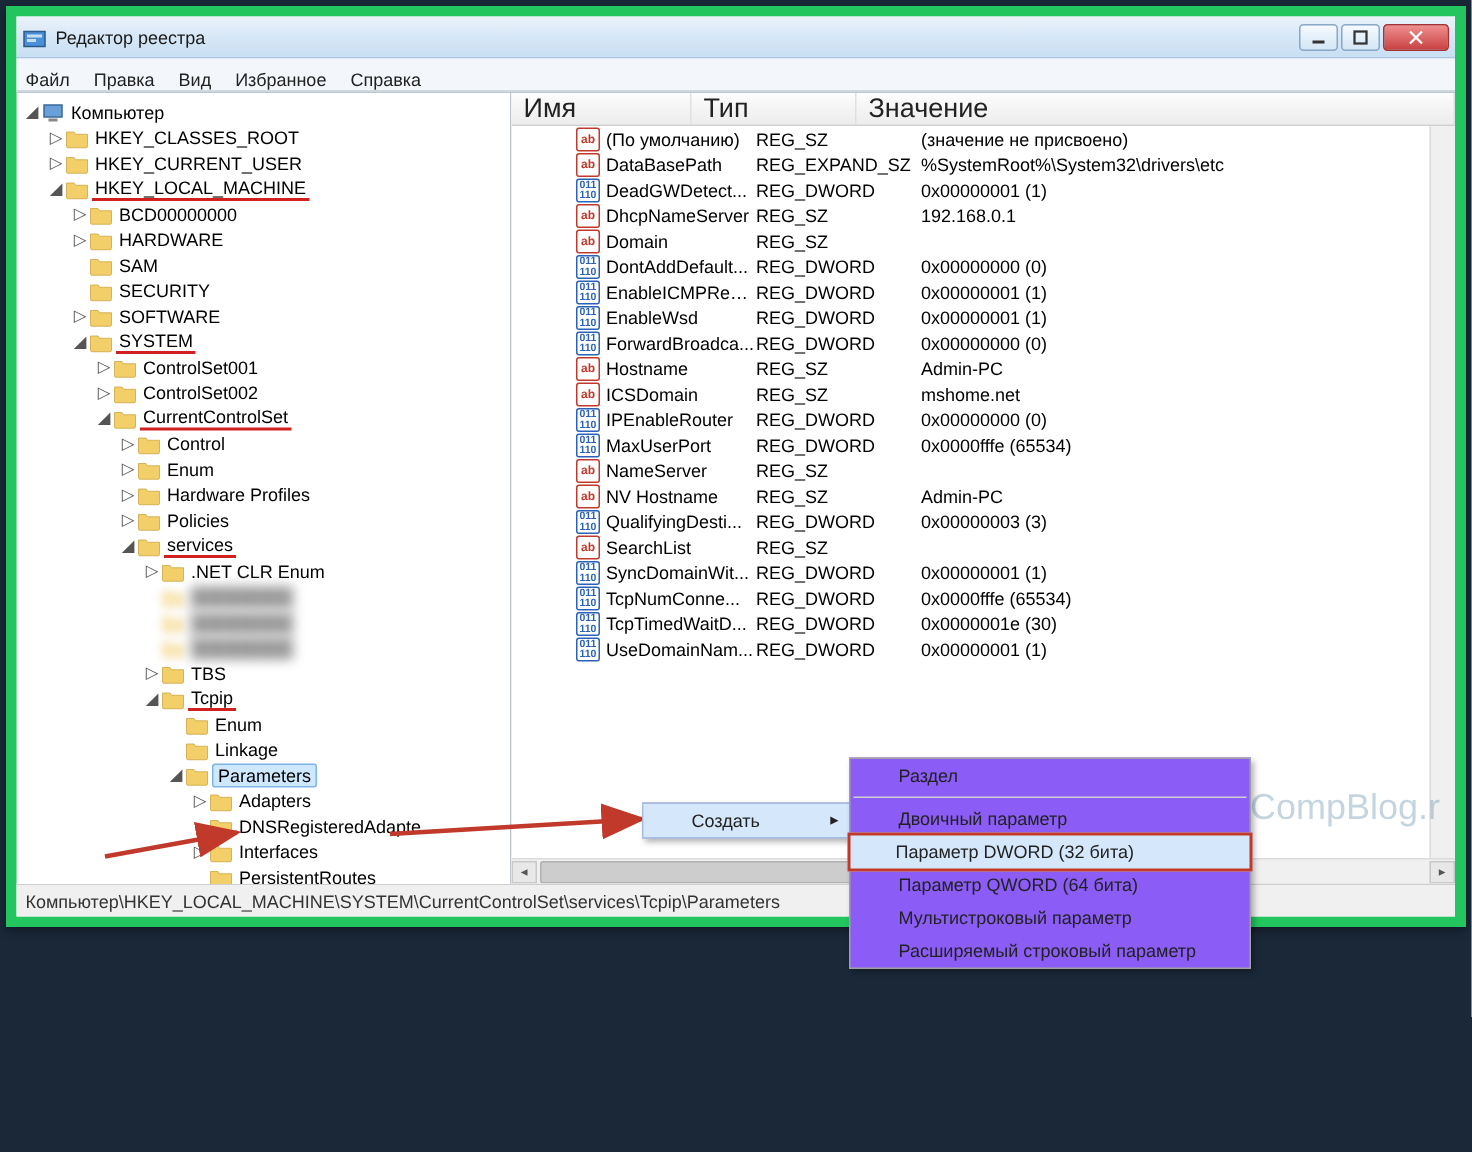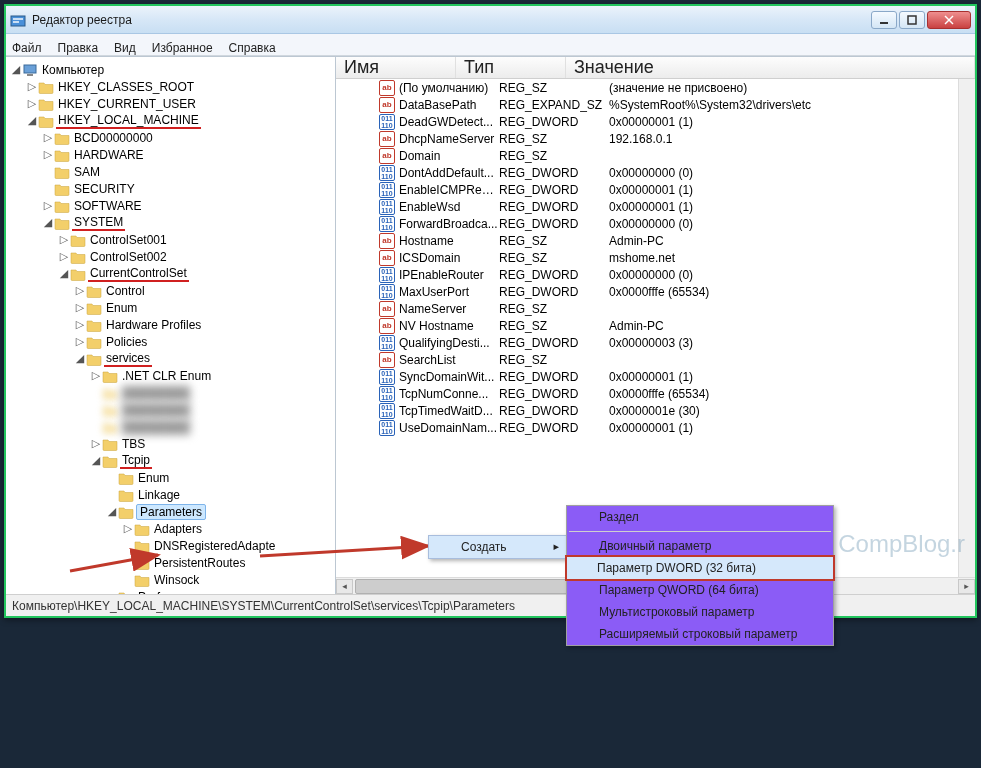--- a/index.html
+++ b/index.html
@@ -1,17 +1,17 @@
 <!DOCTYPE html>
 <html><head>
 <meta charset="utf-8">
 <style>
 * { margin: 0; padding: 0; box-sizing: border-box; }
 body { font-family: "Segoe UI", Tahoma, sans-serif; font-size: 12px; background: #1a2838; width: 981px; height: 768px; overflow: hidden; position: relative; }
-.window { position: absolute; top: 4px; left: 4px; width: 973px; height: 614px; background: #f0f0f0; border: 2px solid #22c55e; box-shadow: 0 2px 6px rgba(0,0,0,0.4); display: flex; flex-direction: column; }
+.window { position: absolute; top: 4px; left: 4px; width: 973px; height: 614px; background: #f0f0f0; border: 7px solid #22c55e; box-shadow: 0 2px 6px rgba(0,0,0,0.4); display: flex; flex-direction: column; }
 .titlebar { height: 28px; background: linear-gradient(to bottom, #ebf3fb 0%, #d7e7f7 50%, #c8dff3 100%); display: flex; align-items: center; padding: 0 4px; border-bottom: 1px solid #a9c7e4; }
 .titlebar .appicon { width: 16px; height: 16px; margin-right: 6px; display: inline-flex; }
 .titlebar .title { flex: 1; color: #1a1a1a; font-size: 12px; }
 .winbtns { display: flex; gap: 2px; }
 .winbtn { width: 26px; height: 18px; border: 1px solid #8aa8c8; border-radius: 3px; background: linear-gradient(to bottom, #f5faff, #d4e6f5); display: flex; align-items: center; justify-content: center; font-size: 10px; color: #333; }
 .winbtn.close { background: linear-gradient(to bottom, #ef8f8f, #c94141); color: #fff; border-color: #a83030; width: 44px; }
 .winbtn.min svg, .winbtn.max svg, .winbtn.close svg { width:10px; height:10px; }
 .menubar { height: 22px; background: #f3f6fb; display: flex; align-items: flex-end; padding: 0 6px; gap: 16px; border-bottom: 1px solid #d0d7de; }
 .menubar span { font-size: 12px; color: #222; }
 .content { flex: 1; display: flex; border-top: 1px solid #bcc7d2; overflow: hidden; }
@@ -390,20 +390,30 @@
     <span class="tw"></span>
     <span class="fic">
               <svg width="16" height="16" viewBox="0 0 16 16">
                 <path class="folder-svg" d="M1 4 h5 l1 1.5 h8 v8 a1 1 0 0 1 -1 1 h-12 a1 1 0 0 1 -1 -1 z"></path>
               </svg>
             </span>
     <span class="lbl">DNSRegisteredAdapte</span>
   </div>
           <div class="tn">
     <span class="tn-pad" style="width:116px"></span>
+    <span class="tw">▷</span>
+    <span class="fic">
+              <svg width="16" height="16" viewBox="0 0 16 16">
+                <path class="folder-svg" d="M1 4 h5 l1 1.5 h8 v8 a1 1 0 0 1 -1 1 h-12 a1 1 0 0 1 -1 -1 z"></path>
+              </svg>
+            </span>
+    <span class="lbl">Interfaces</span>
+  </div>
+          <div class="tn">
+    <span class="tn-pad" style="width:116px"></span>
     <span class="tw"></span>
     <span class="fic">
               <svg width="16" height="16" viewBox="0 0 16 16">
                 <path class="folder-svg" d="M1 4 h5 l1 1.5 h8 v8 a1 1 0 0 1 -1 1 h-12 a1 1 0 0 1 -1 -1 z"></path>
               </svg>
             </span>
     <span class="lbl">PersistentRoutes</span>
   </div>
           <div class="tn">
     <span class="tn-pad" style="width:116px"></span>

